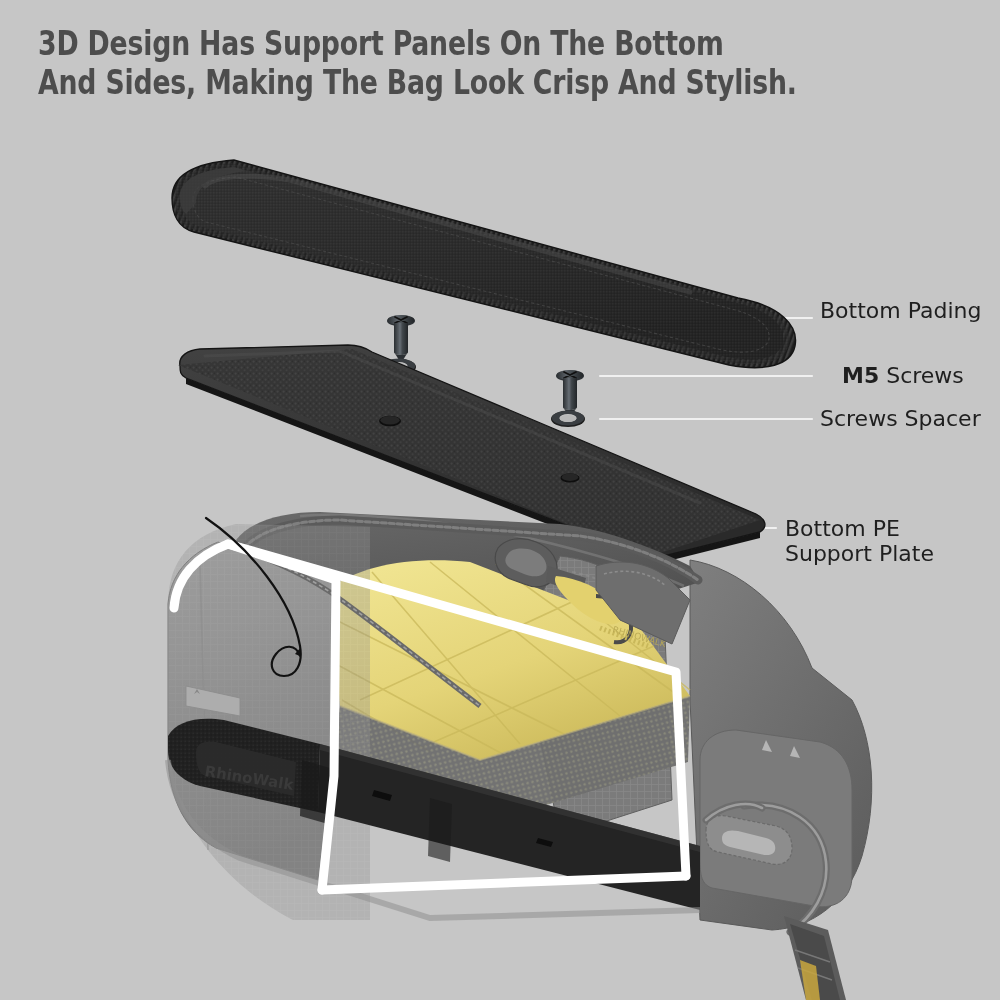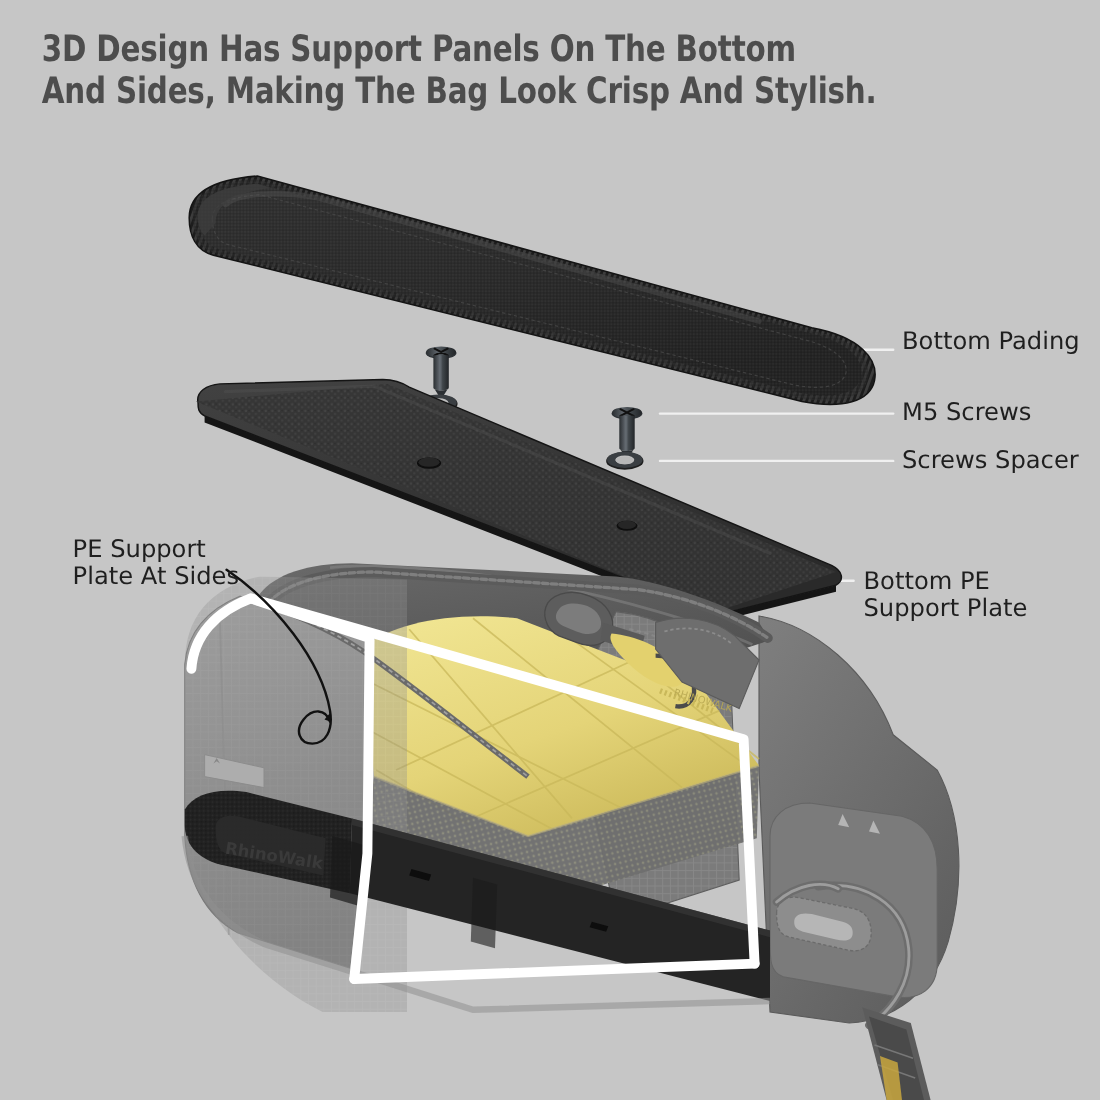--- a/index.html
+++ b/index.html
@@ -30,21 +30,21 @@
 
   
   .label {
     position:absolute;
     color:#1f1f1f;
     font-size:22px;
     line-height:25px;
     font-family:"DejaVu Sans","Liberation Sans", sans-serif;
     white-space:pre-line;
   }
-  .label b { font-weight:normal; }
+  .label b { font-weight:bold;margin-left:22px; }
 
   
   svg.art { position:absolute; left:0; top:0; }
 </style>
 </head>
 <body>
 
 <div id="stage">
 
   <div class="title">3D Design Has Support Panels On The Bottom
@@ -350,16 +350,14 @@
 
   <div class="label" style="left:820px; top:298px;">Bottom Pading</div>
 
   <div class="label" style="left:820px; top:363px;"><b>M5</b><span> Screws</span></div>
 
   <div class="label" style="left:820px; top:406px;">Screws Spacer</div>
 
   <div class="label" style="left:785px; top:516px;">Bottom PE
 Support Plate</div>
 
-  <div class="label" style="left:66px; top:487px;">PE Support
-Plate At Sides</div>
 
 </div>
 
 </body></html>

